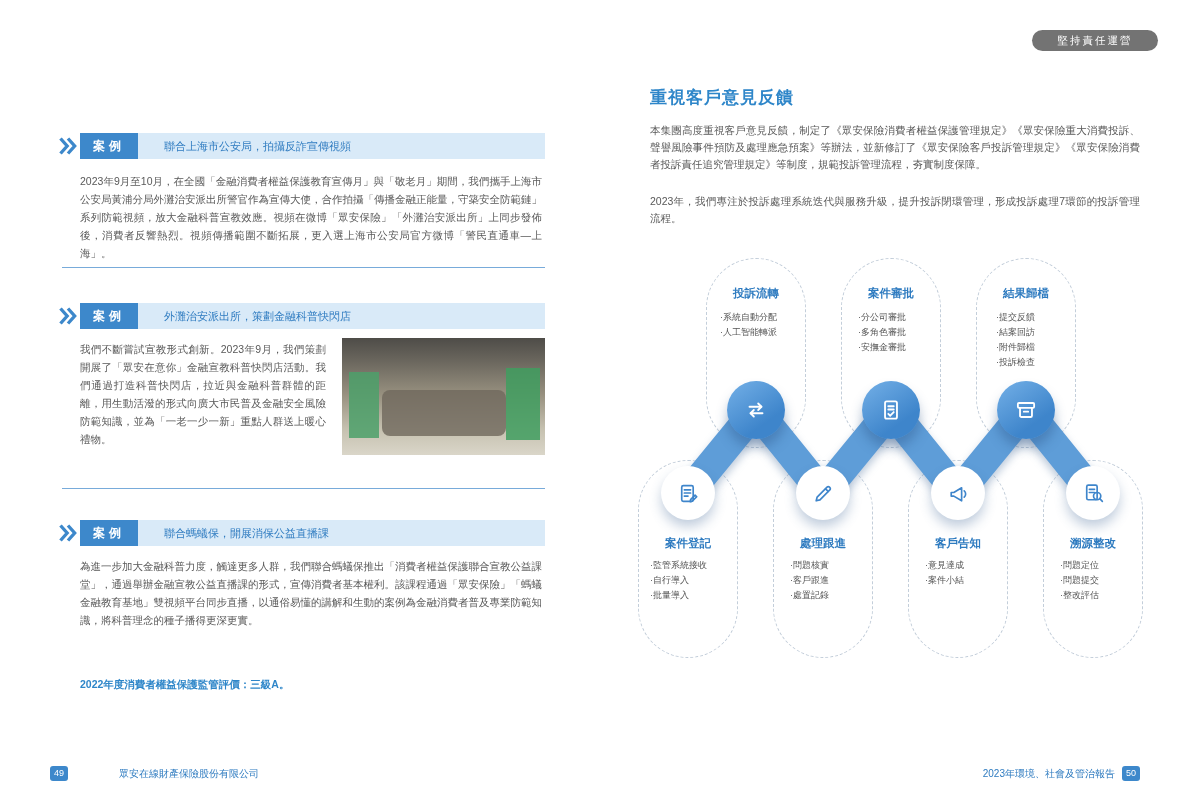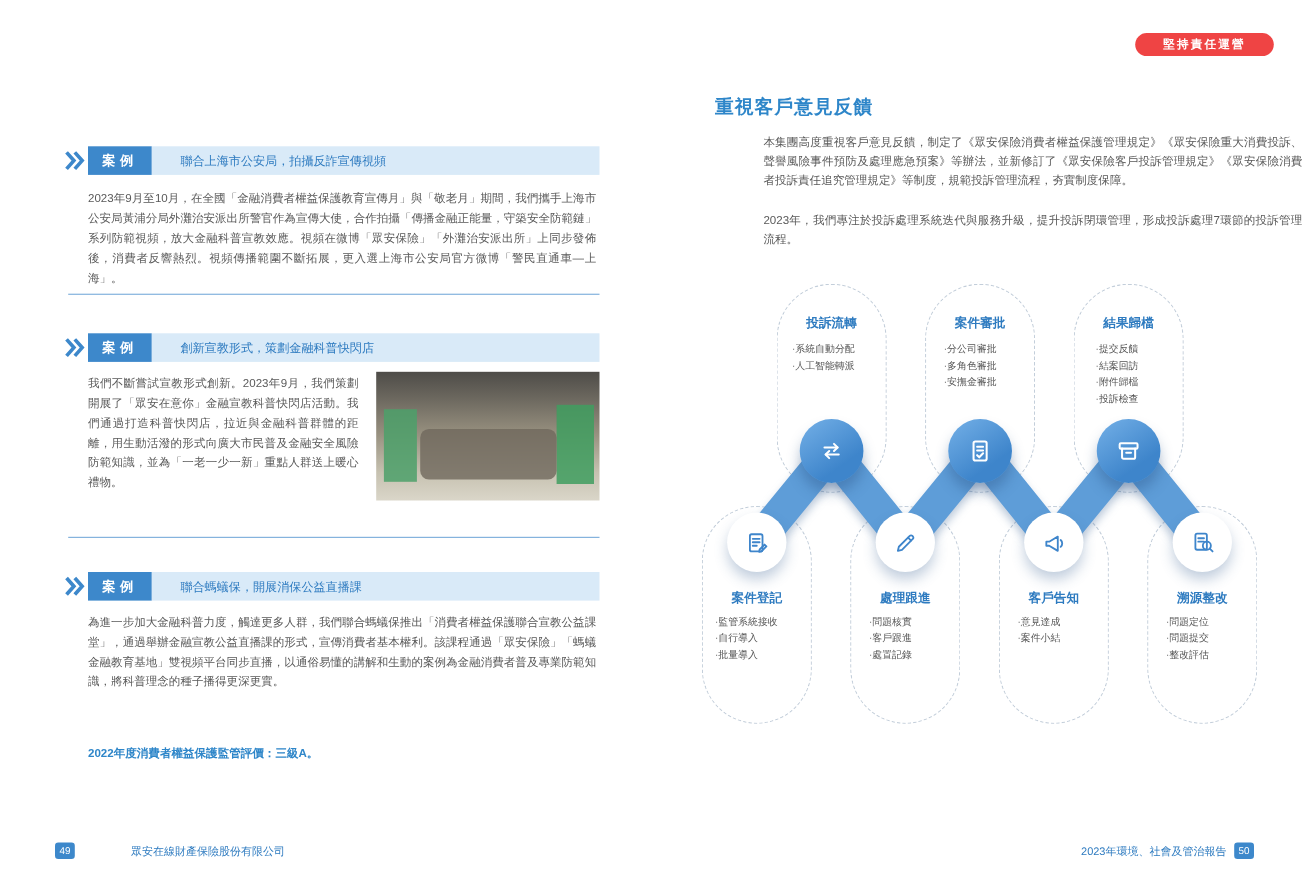--- a/index.html
+++ b/index.html
@@ -22,24 +22,24 @@
   .ph-board-r{position:absolute;right:5px;top:30px;width:34px;height:72px;background:#3f9e5f;opacity:.85;}
   .ph-crowd{position:absolute;left:40px;top:52px;width:124px;height:46px;background:#6f685c;border-radius:8px;opacity:.8;}
   .highlight{position:absolute;left:80px;top:678px;font-size:10.5px;font-weight:bold;color:#2e86c9;}
   .footer{position:absolute;top:766px;display:flex;align-items:center;gap:7px;}
   .footer-left{left:50px;}
   .footer-right{right:51px;}
   .page-num{background:#3d88cb;color:#fff;font-size:9px;line-height:1;padding:3px 4px;border-radius:3px;}
   .footer-text{color:#2e7bc0;font-size:10px;margin-left:44px;}
 
   
-  .badge{position:absolute;left:1032px;top:30px;width:126px;height:21px;background:#ef4444;border-radius:11px;
-         color:#fff;font-size:10.5px;letter-spacing:2px;display:flex;align-items:center;justify-content:center;font-weight:bold;}
+  .badge{position:absolute;left:1032px;top:30px;width:126px;height:21px;background:#737373;border-radius:11px;
+         color:#fff;font-size:10.5px;letter-spacing:2px;display:flex;align-items:center;justify-content:center;}
   .r-title{position:absolute;left:650px;top:86px;font-size:17px;font-weight:bold;color:#2e86c9;letter-spacing:1px;}
-  .r-para{position:absolute;left:650px;width:490px;font-size:10.5px;line-height:1.62;color:#595959;text-align:justify;margin-left:44px;}
+  .r-para{position:absolute;left:650px;width:490px;font-size:10.5px;line-height:1.62;color:#595959;text-align:justify;}
   .r-p1{top:122px;} .r-p2{top:193px;}
 
   .flow{position:absolute;left:640px;top:252px;width:502px;height:415px;}
   .cap{position:absolute;width:100px;border:1px dashed #c3ceda;border-radius:60px;background:#fff;box-sizing:border-box;}
   .cap-top{top:6px;height:190px;}
   .cap-bot{top:208px;height:198px;}
   .snake{position:absolute;left:0;top:0;filter:drop-shadow(0 5px 4px rgba(60,100,150,.35));}
   .node{position:absolute;border-radius:50%;display:flex;align-items:center;justify-content:center;}
   .node-blue{width:58px;height:58px;background:linear-gradient(145deg,#74b0e7 0%,#3e85cb 70%);
              box-shadow:0 9px 12px rgba(35,75,125,.35);}
@@ -69,21 +69,21 @@
   <div class="divider" style="top:267px"></div>
 
   <div class="case-header" style="top:303px">
     <span class="chevrons">
       <svg width="20" height="20" viewBox="0 0 24 24" fill="none" stroke="#3d88cb" stroke-width="4">
         <path d="M3 3l8 9-8 9"></path>
           <path d="M12 3l8 9-8 9"></path>
       </svg>
     </span>
     <span class="case-tag">案例</span>
-    <span class="case-title-bar">創新宣教形式，策劃金融科普快閃店</span>
+    <span class="case-title-bar">外灘治安派出所，策劃金融科普快閃店</span>
   </div>
   <div class="case-body" style="top:340px;width:246px">我們不斷嘗試宣教形式創新。2023年9月，我們策劃開展了「眾安在意你」金融宣教科普快閃店活動。我們通過打造科普快閃店，拉近與金融科普群體的距離，用生動活潑的形式向廣大市民普及金融安全風險防範知識，並為「一老一少一新」重點人群送上暖心禮物。</div>
   <div class="photo">
     <div class="ph-board-l"></div>
     <div class="ph-board-r"></div>
     <div class="ph-crowd"></div>
   </div>
   <div class="divider" style="top:488px"></div>
 
   <div class="case-header" style="top:520px">

